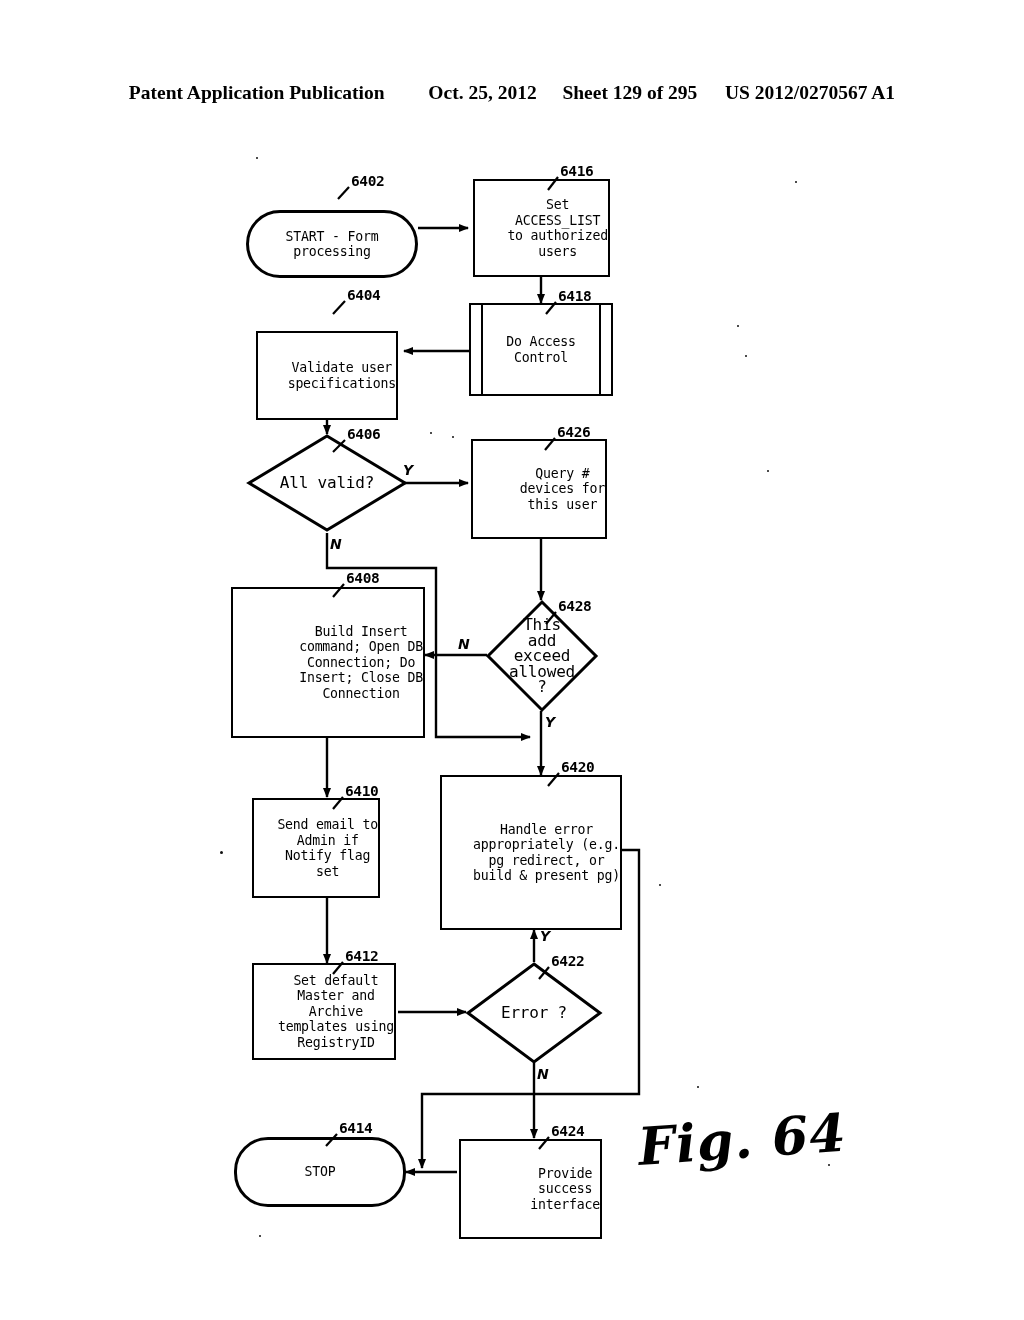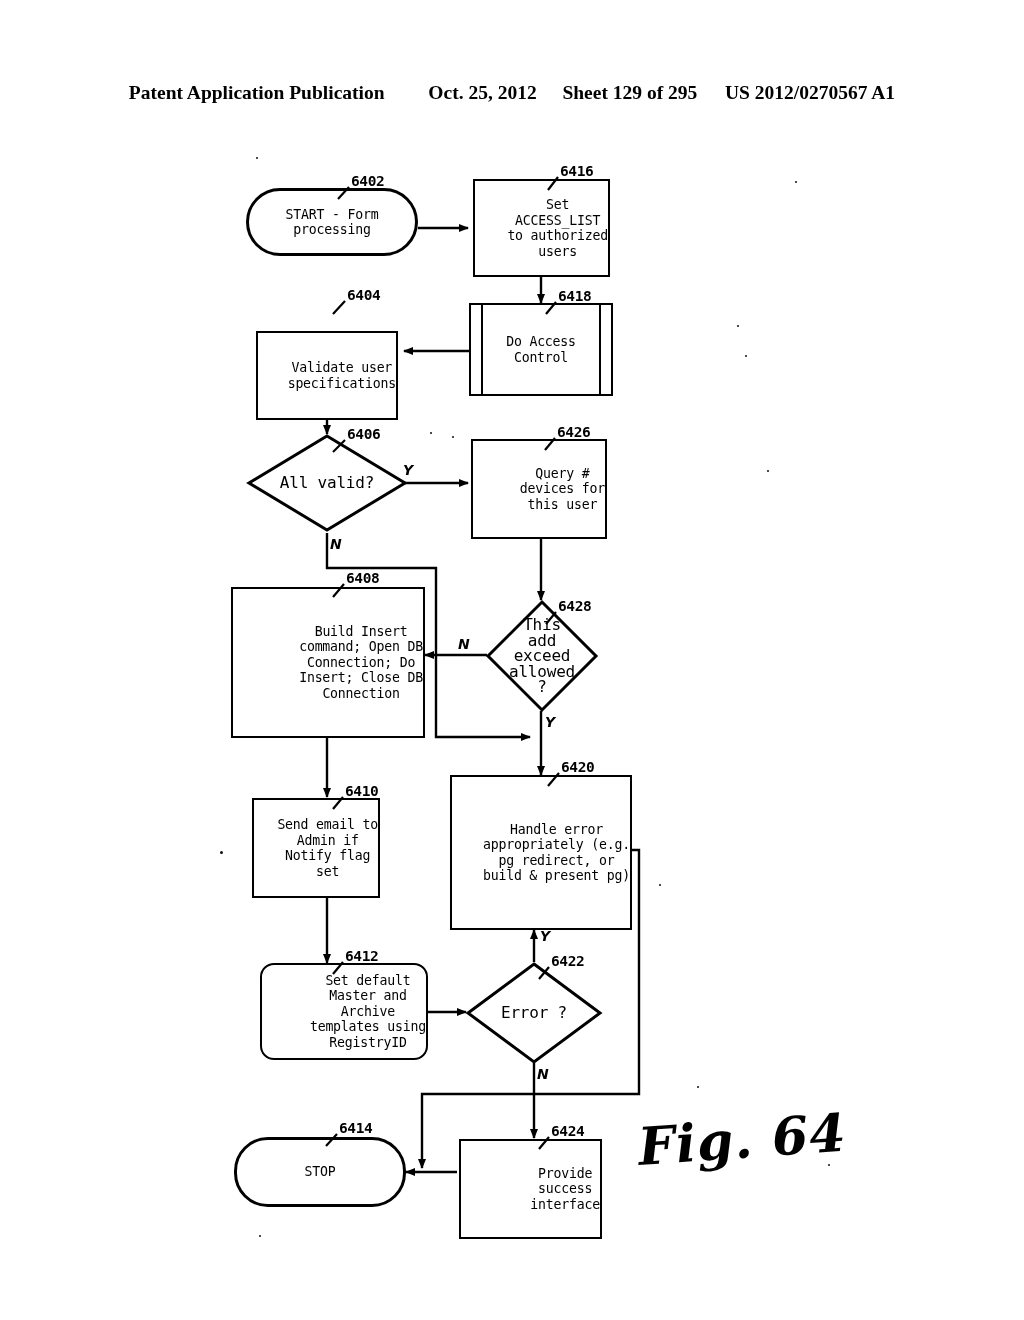--- a/index.html
+++ b/index.html
@@ -136,21 +136,21 @@
       <path d="M534,962 L534,930" marker-end="url(#ah)"></path>
 
       <path d="M534,1063 L534,1138" marker-end="url(#ah)"></path>
 
       <path d="M622,850 L639,850 L639,1094 L422,1094 L422,1168" marker-end="url(#ah)"></path>
 
       <path d="M457,1172 L406,1172" marker-end="url(#ah)"></path>
     </g>
   </svg>
 
-  <div class="node term" style="left:246px;top:188px;width:172px;height:68px;">
+  <div class="node term" style="left:246px;top:210px;width:172px;height:68px;">
     <span>START - Form
 processing</span>
   </div>
   <div class="ref" style="left:351px;top:173px;">6402</div>
   <svg class="wires" style="left:0;top:0;">
     <path d="M349,187 L338,199" stroke="#000" stroke-width="2.2" fill="none"></path>
   </svg>
 
   <div class="node proc" style="left:473px;top:179px;width:137px;height:98px;">
     <span>Set
@@ -235,32 +235,32 @@
     <span>Send email to
 Admin if
 Notify flag
 set</span>
   </div>
   <div class="ref" style="left:345px;top:783px;">6410</div>
   <svg class="wires">
     <path d="M343,797 L333,809" stroke="#000" stroke-width="2.2" fill="none"></path>
   </svg>
 
-  <div class="node proc" style="left:450px;top:775px;width:182px;height:155px;">
+  <div class="node proc" style="left:440px;top:775px;width:182px;height:155px;">
     <span>Handle error
 appropriately (e.g.
 pg redirect, or
 build &amp; present pg)</span>
   </div>
   <div class="ref" style="left:561px;top:759px;">6420</div>
   <svg class="wires">
     <path d="M559,773 L548,786" stroke="#000" stroke-width="2.2" fill="none"></path>
   </svg>
 
-  <div class="node proc" style="left:260px;top:963px;width:168px;height:97px;border-radius:14px;">
+  <div class="node proc" style="left:252px;top:963px;width:144px;height:97px;">
     <span>Set default
 Master and
 Archive
 templates using
 RegistryID</span>
   </div>
   <div class="ref" style="left:345px;top:948px;">6412</div>
   <svg class="wires">
     <path d="M343,962 L333,974" stroke="#000" stroke-width="2.2" fill="none"></path>
   </svg>

